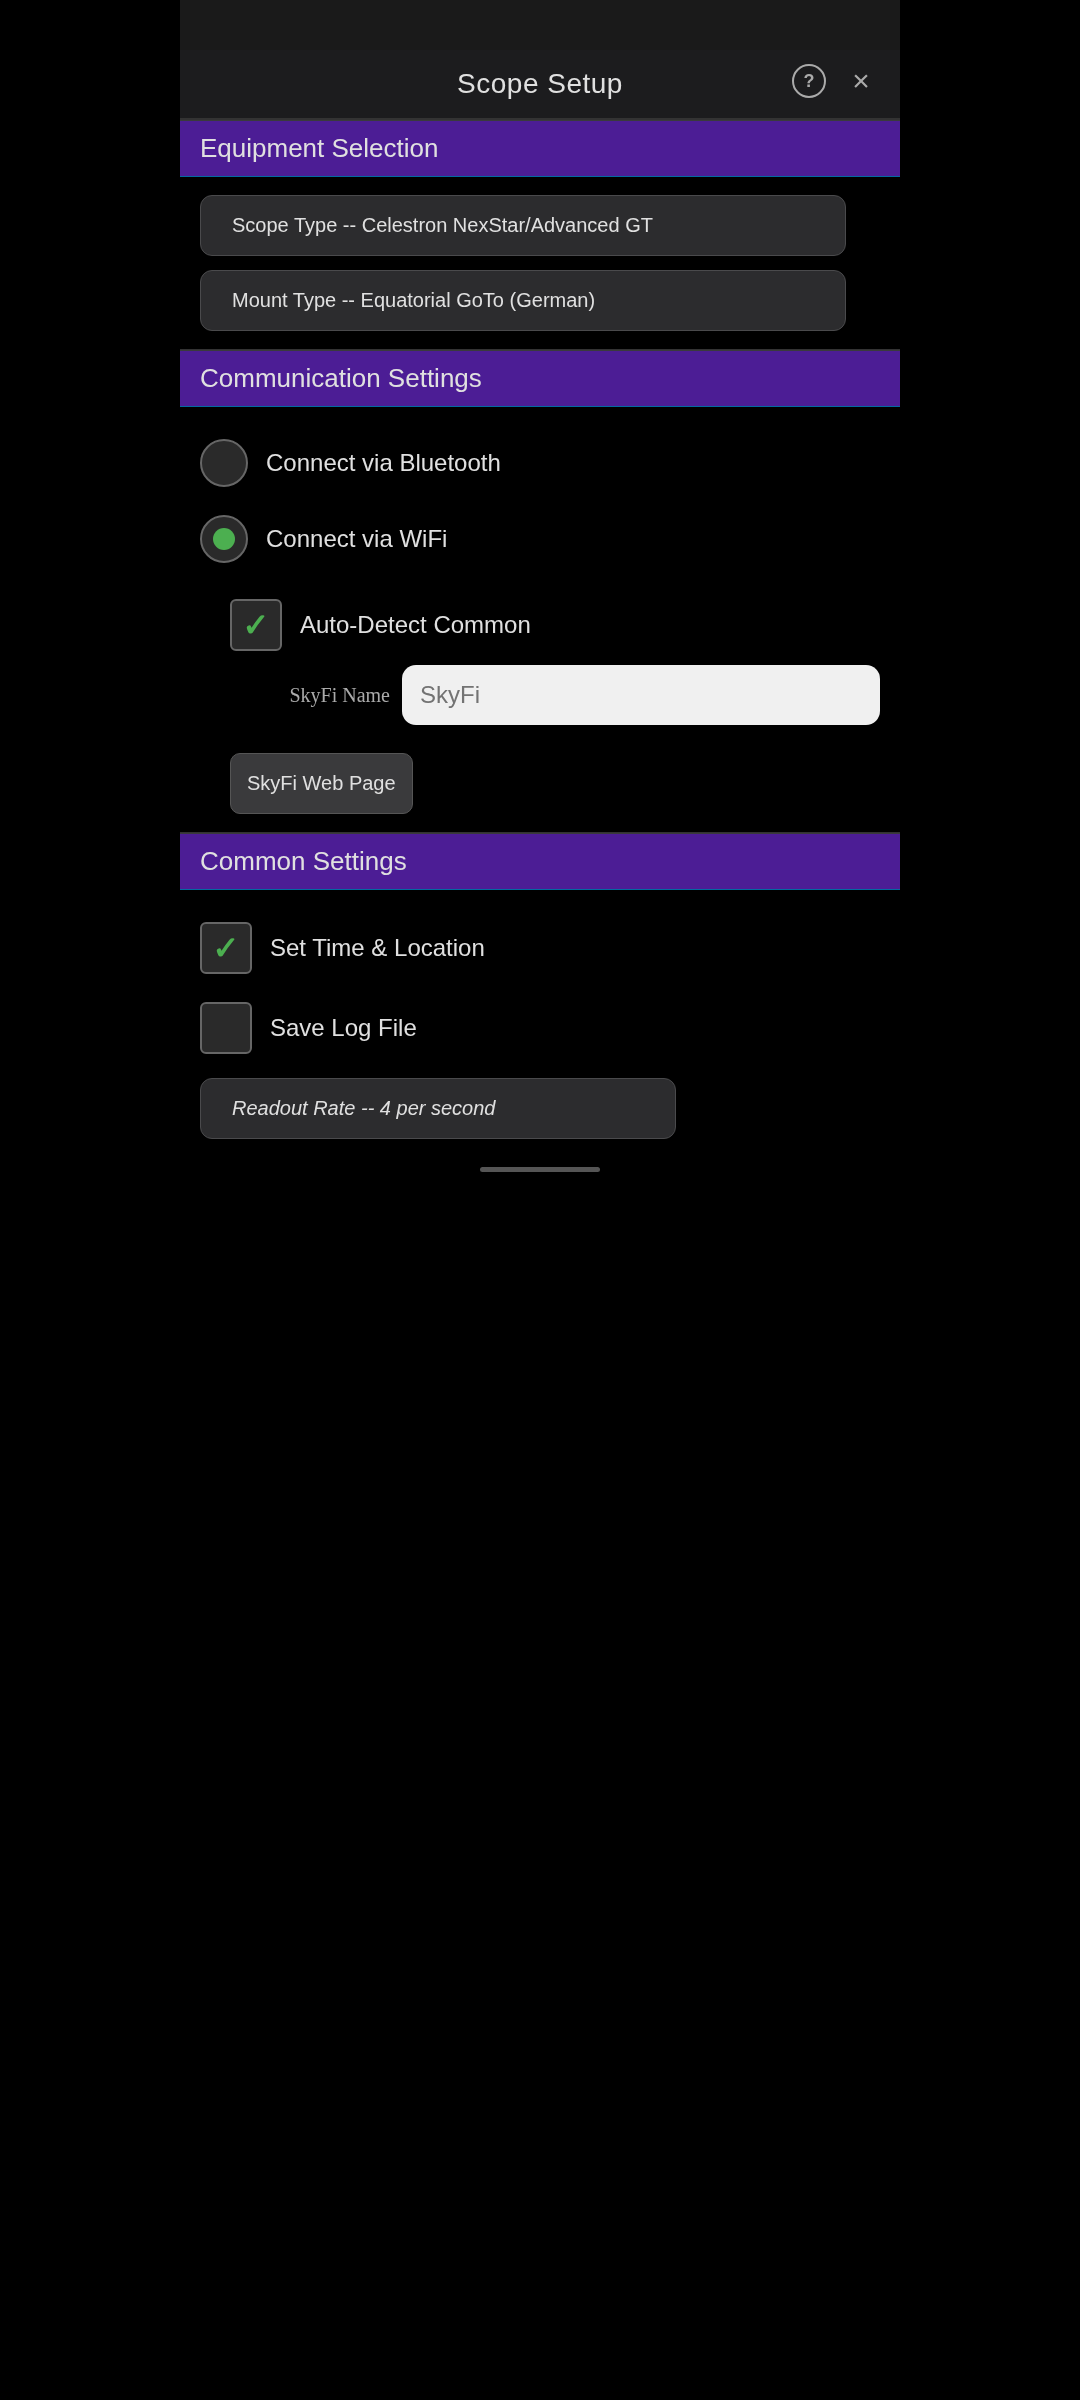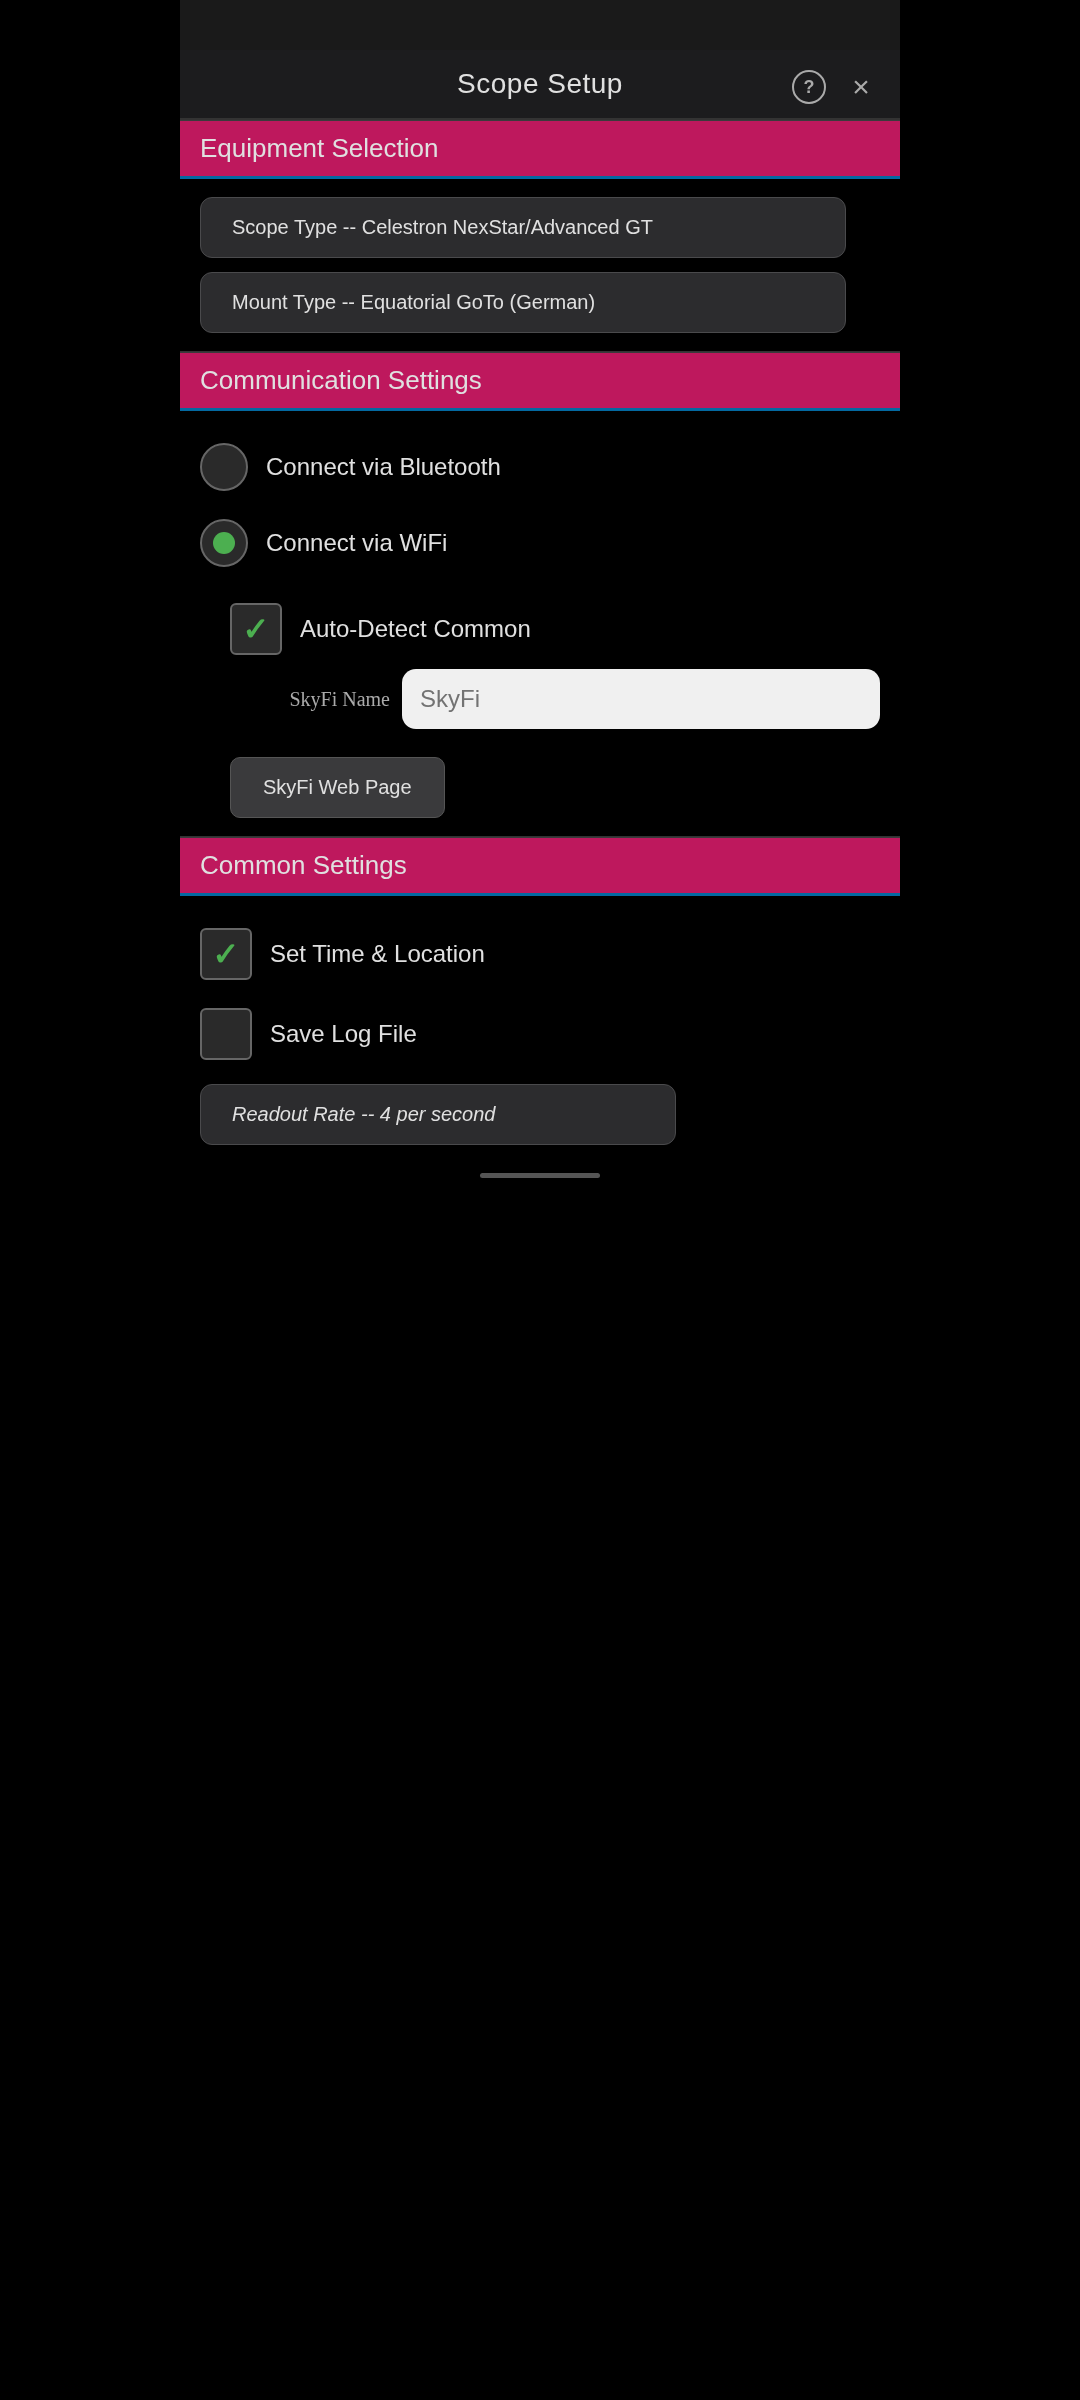--- a/index.html
+++ b/index.html
@@ -15,21 +15,21 @@
     }
 
     .top-bar {
       background: #1a1a1a;
       height: 50px;
     }
 
     .header {
       background: #1c1c1e;
       display: flex;
-      align-items: flex-start;
+      align-items: flex-end;
       justify-content: center;
       padding: 18px 20px;
       position: relative;
       border-bottom: 1px solid #333;
     }
 
     .header-title {
       font-size: 28px;
       font-weight: 400;
       color: #e0e0e0;
@@ -68,27 +68,27 @@
     }
 
     .icon-x {
       font-size: 30px;
       color: #aaa;
       font-weight: 300;
       line-height: 1;
     }
 
     .section-header {
-      background: #be185d;
+      background: #4c1d95;
       padding: 12px 20px;
       font-size: 26px;
       font-weight: 500;
       color: #e0e0e0;
       border-top: 1px solid #3a3a3c;
-      border-bottom: 3px solid #0369a1;
+      border-bottom: 1px solid #0369a1;
     }
 
     .section-content {
       background: #000;
       padding: 18px 20px;
     }
 
     .pill-button {
       background: #2c2c2e;
       border: 1.5px solid #4a4a4c;
@@ -198,21 +198,21 @@
       padding: 16px 18px;
       font-size: 24px;
       color: #737373;
       outline: none;
     }
 
     .skyfi-btn {
       background: #3a3a3c;
       border: 1.5px solid #555;
       border-radius: 10px;
-      padding: 18px 32px;
+      padding: 18px 16px;
       font-size: 20px;
       color: #e0e0e0;
       cursor: pointer;
       margin-top: 14px;
       display: inline-block;
     }
 
     .divider {
       height: 1px;
       background: #333;

